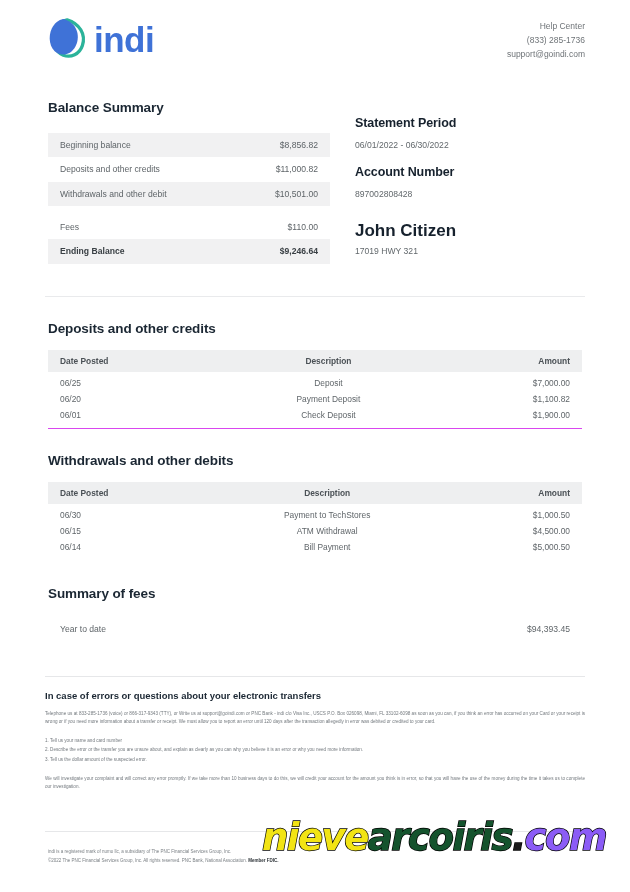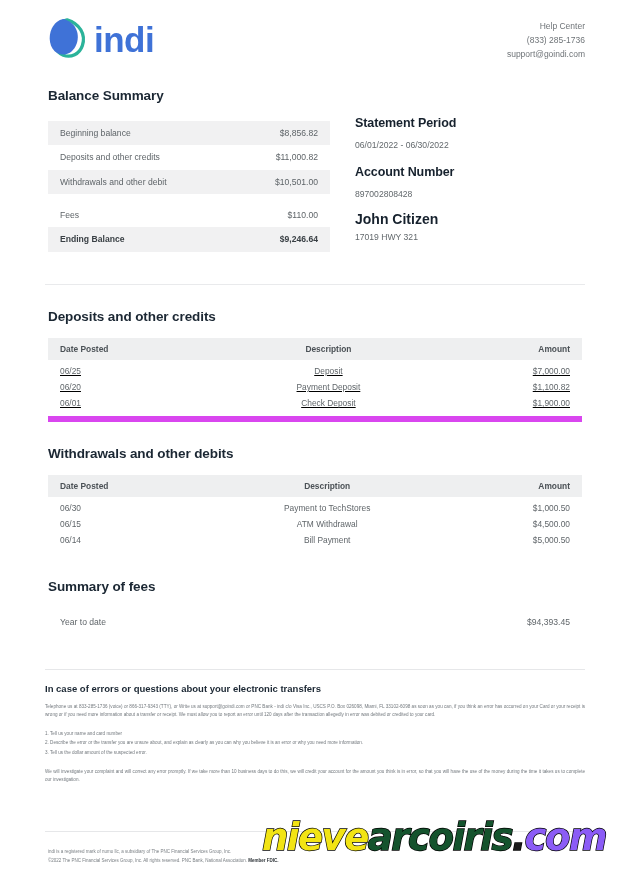--- a/index.html
+++ b/index.html
@@ -58,21 +58,21 @@
   }
 
   .content { padding: 0 48px; }
 
   
   .summary-wrap {
     display: flex;
     margin-top: 27px;
   }
 
-  .summary-left { width: 282px; }
+  .summary-left { width: 282px; margin-top: 12px; }
   .summary-right { flex: 1; padding-left: 25px; padding-top: 28px; }
 
   .sum-table {
     width: 100%;
     margin-top: 18px;
     border-collapse: collapse;
   }
 
   .sum-table td {
     font-size: 8.6px;
@@ -105,24 +105,24 @@
 
   .block-sub {
     font-size: 8.6px;
     color: #62686c;
     margin-top: 9px;
     line-height: 1.45;
   }
   .gap-b { height: 13px; }
 
   .person-name {
-    font-size: 14px;
+    font-size: 17px;
     font-weight: 700;
     color: #16212d;
-    margin-top: 11px;
+    margin-top: 21px;
   }
 
   .person-addr {
     font-size: 8.6px;
     color: #62686c;
     line-height: 1.45;
     margin-top: 4px;
   }
 
   
@@ -159,21 +159,21 @@
     padding: 2.5px 12px;
     line-height: 1.35;
   }
 
   .txn-table td.c { text-align: center; }
   .txn-table td.r { text-align: right; }
 
   .txn-table tbody tr:first-child td { padding-top: 6px; }
   .txn-table tbody tr:last-child td { padding-bottom: 6px; }
 
-  .txn-table.underline tbody { border-bottom: 6px solid #d946ef; text-decoration: underline; }
+  .txn-table.underline tbody { border-bottom: 1px solid #d946ef; }
 
   
   .fees-section { margin-top: 26px; }
 
   .fees-table {
     width: 100%;
     border-collapse: collapse;
     margin-top: 15px;
   }
 

